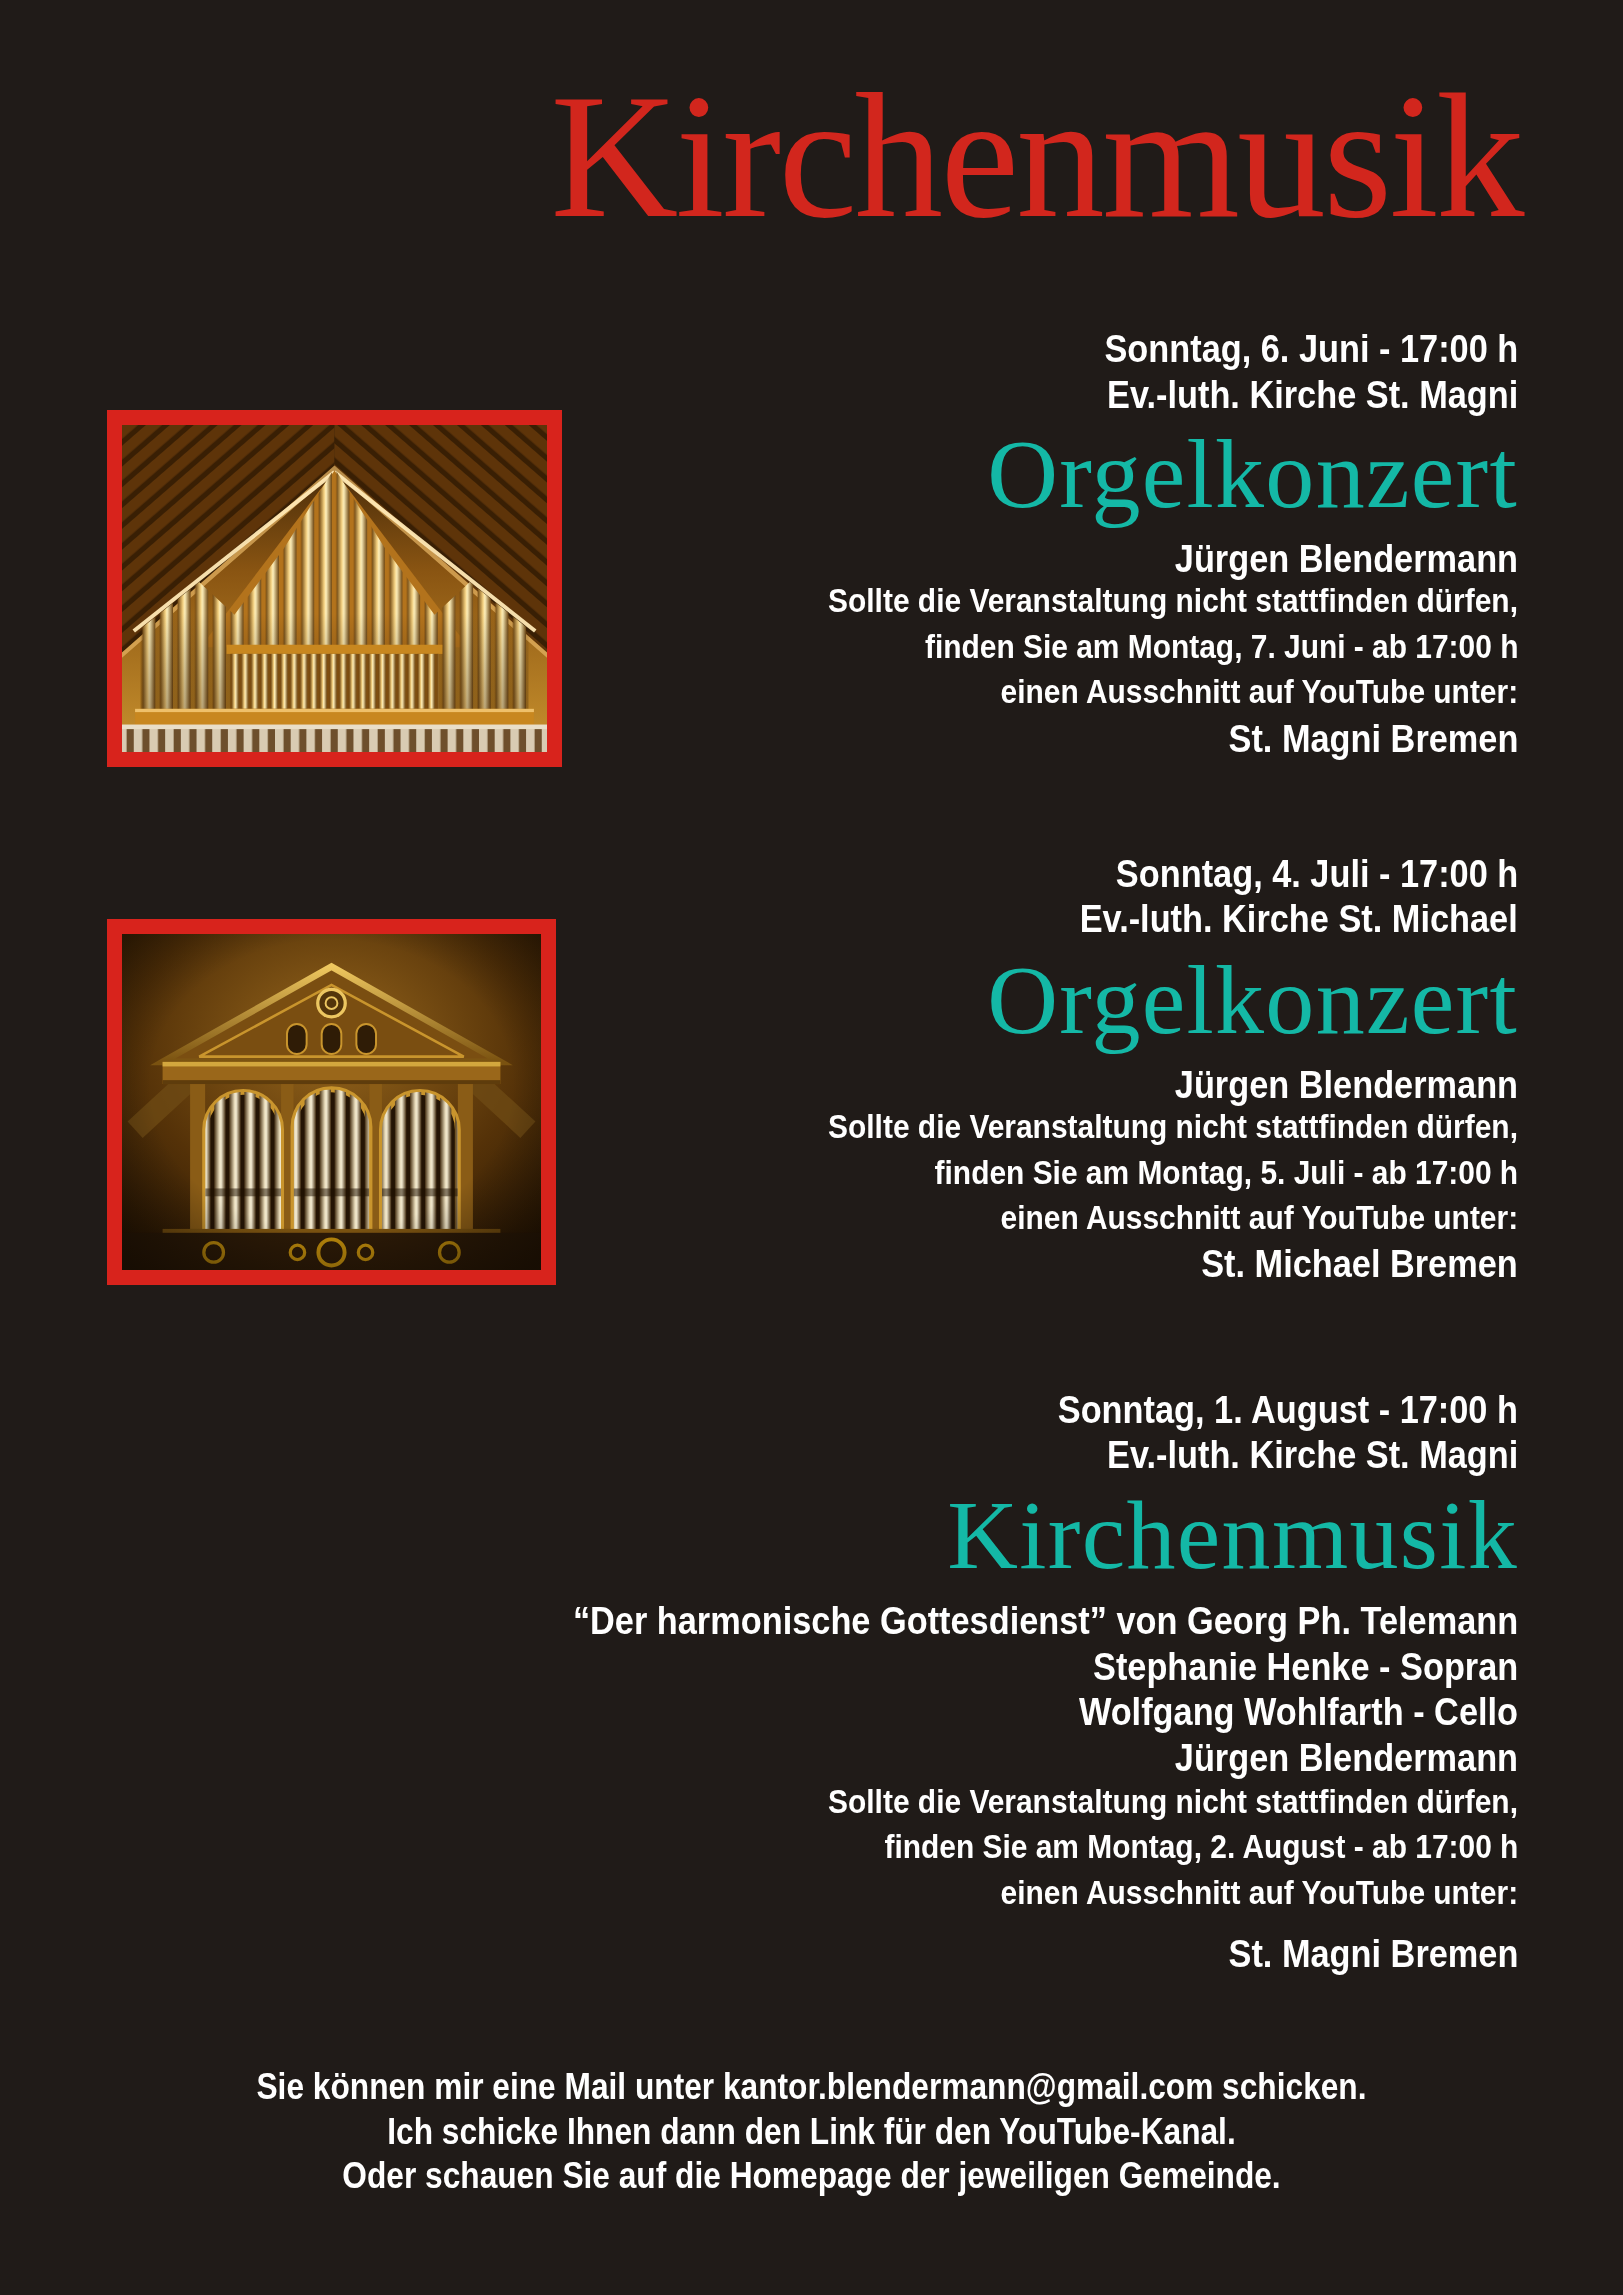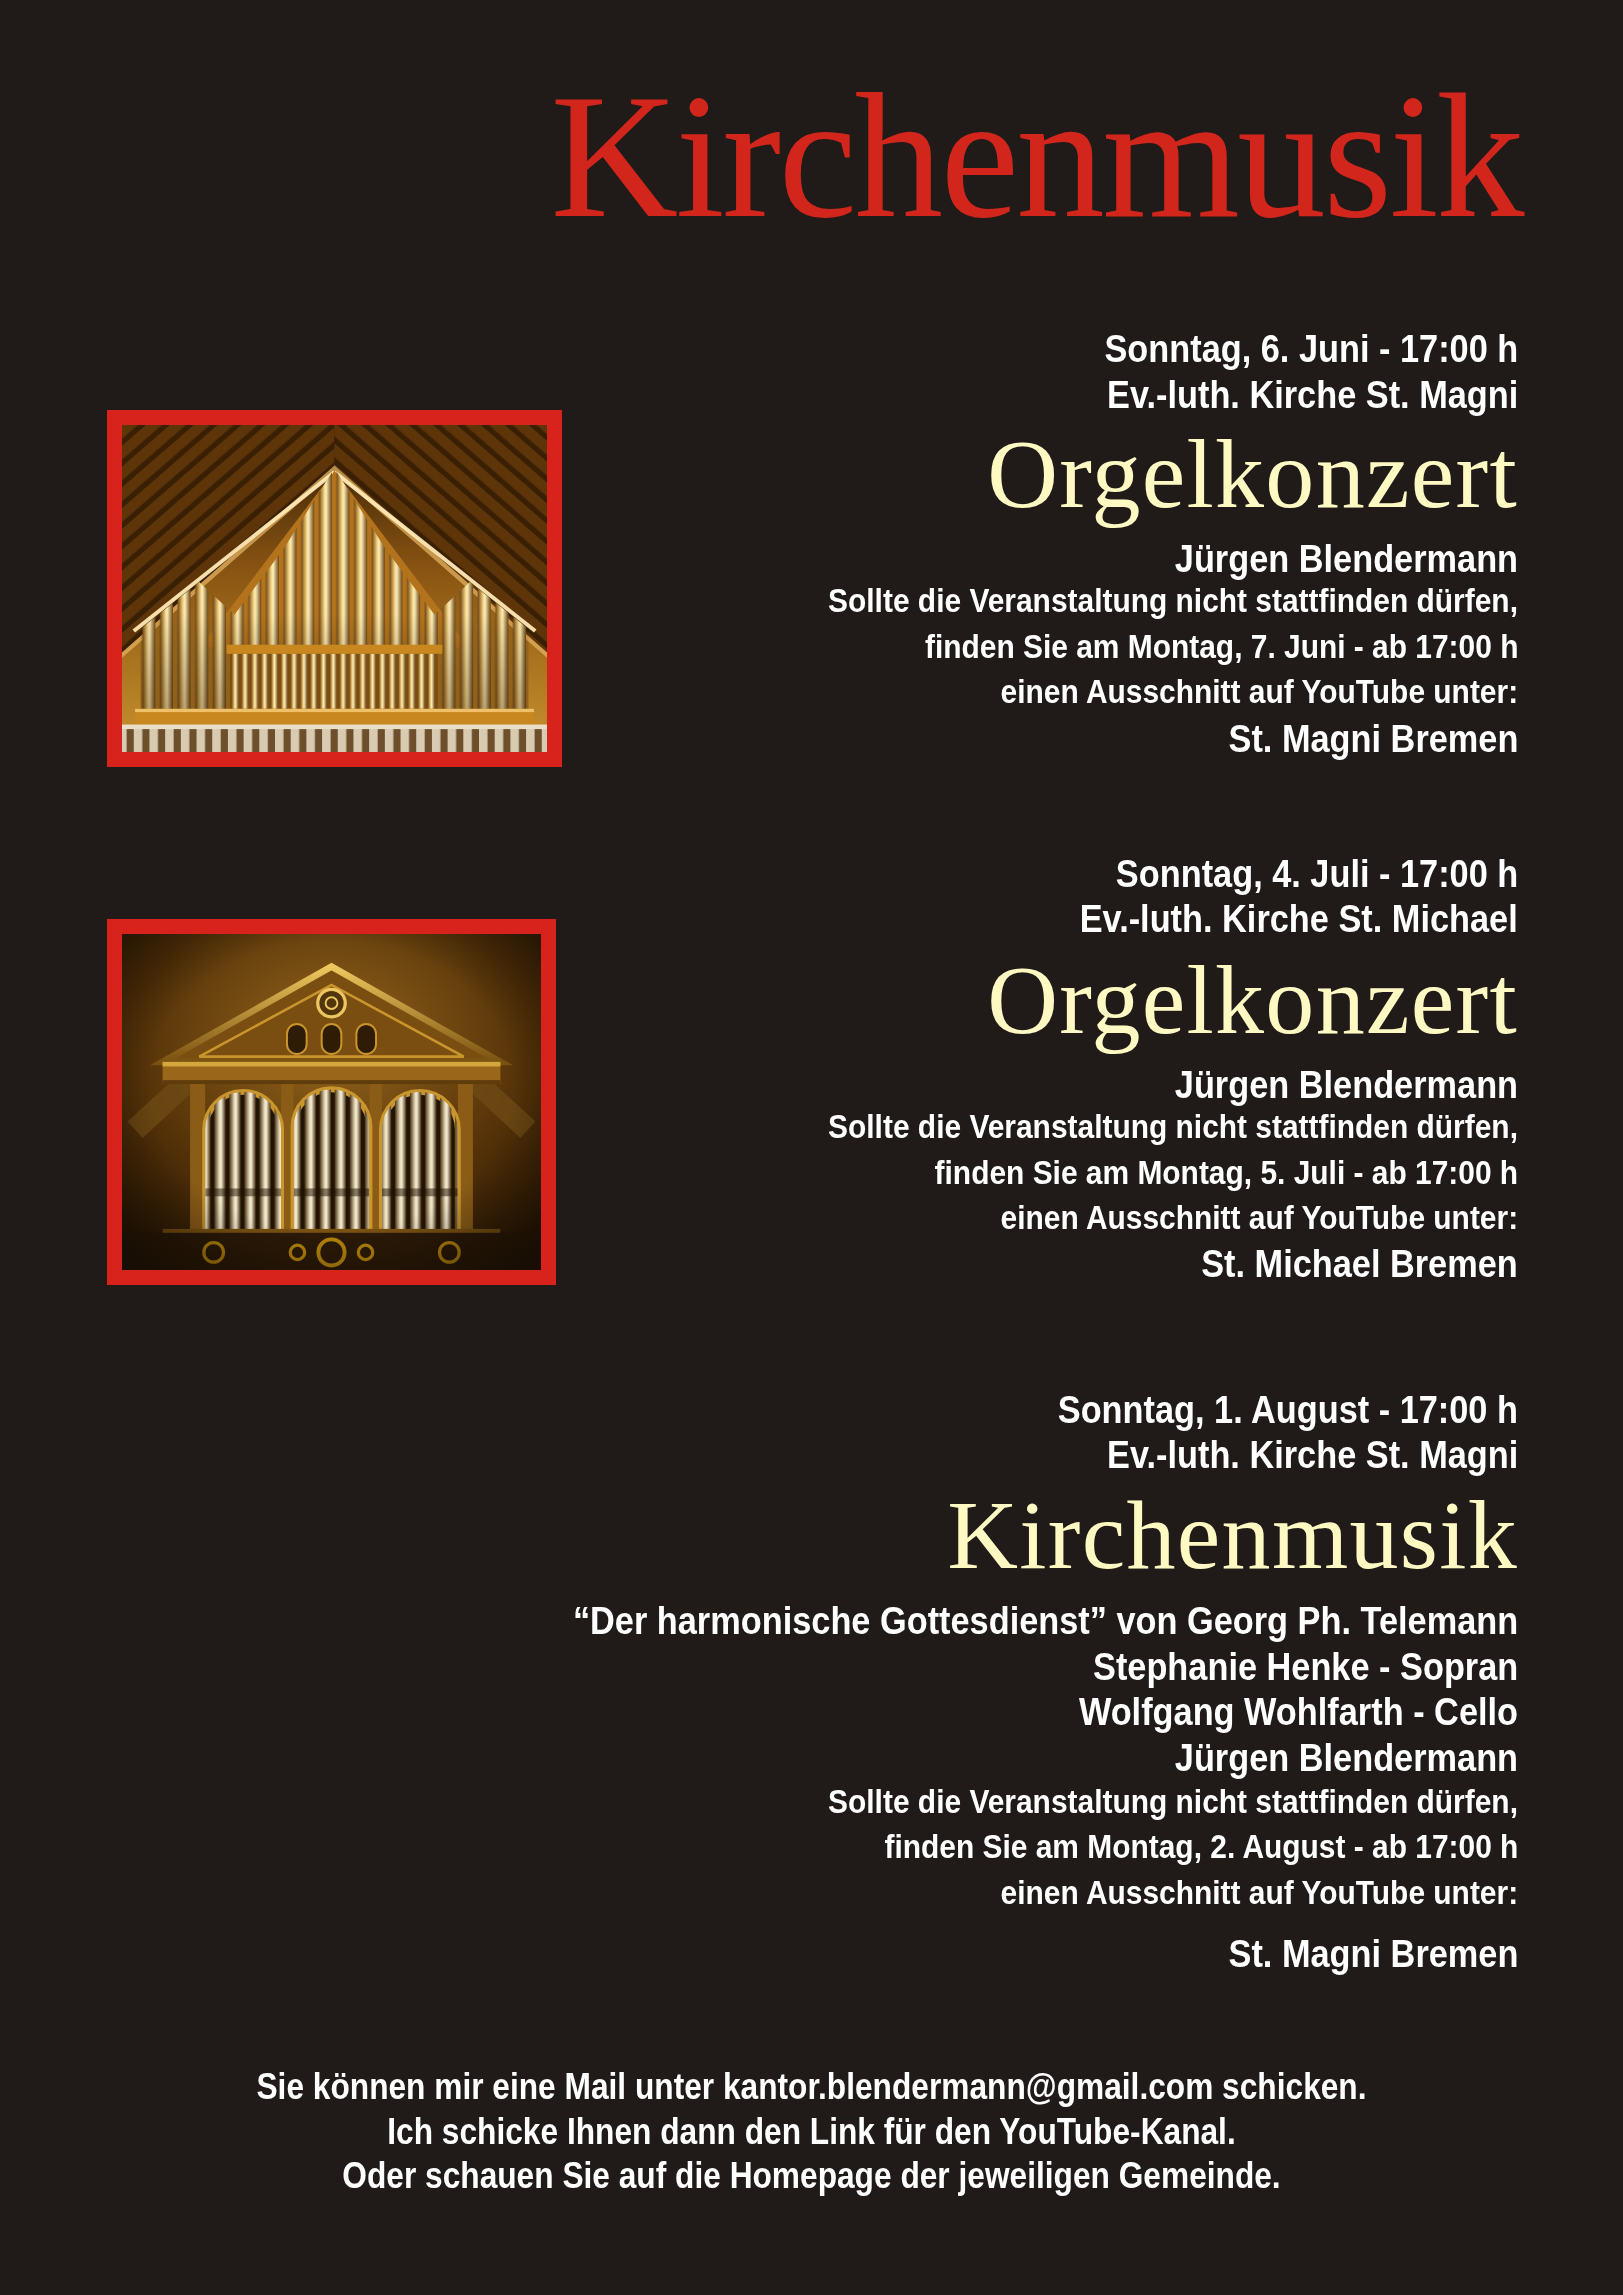--- a/index.html
+++ b/index.html
@@ -16,21 +16,21 @@
   .line{
     position:absolute;right:105px;white-space:nowrap;line-height:1;
     color:#ffffff;font-weight:bold;
     transform:scaleX(0.88);transform-origin:100% 50%;
   }
   .big{font-size:39px;}
   .note{font-size:34px;}
   .concert-type{
     position:absolute;right:105px;white-space:nowrap;line-height:1;
     font-family:"Liberation Serif",serif;font-weight:normal;
-    font-size:98px;color:#fef9c3;letter-spacing:1.3px;
+    font-size:98px;color:#14b8a6;letter-spacing:1.3px;
   }
   .footer-line{
     position:absolute;left:0;width:100%;text-align:center;white-space:nowrap;
     line-height:1;color:#ffffff;font-weight:bold;font-size:36px;
     transform:scaleX(0.88);transform-origin:50% 50%;
   }
   .photo{
     position:absolute;border:15.7px solid #d8231c;background:#1a0e04;
   }
   .photo svg{display:block;width:100%;height:100%;}

